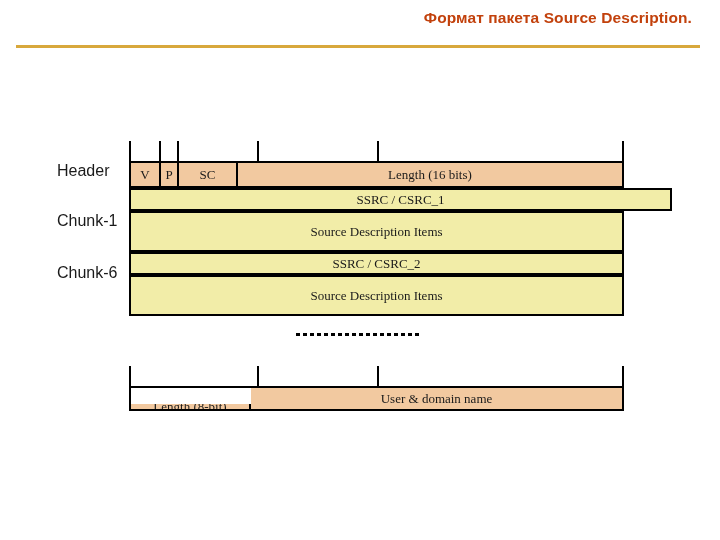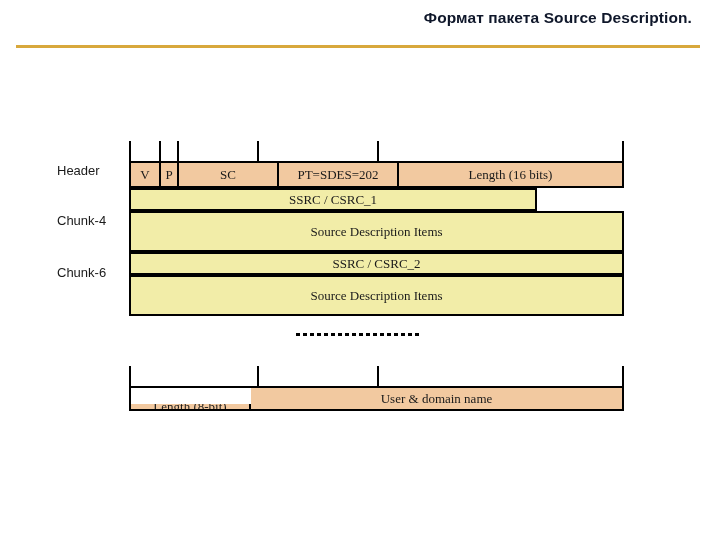--- a/index.html
+++ b/index.html
@@ -31,21 +31,21 @@
     top: 8px;
     width: 706px;
     text-align: right;
     padding-right: 14px;
     box-sizing: border-box;
   }
   .title-text {
     font-family: "Liberation Sans", sans-serif;
     font-size: 15.5px;
     font-weight: bold;
-    color: #0f172a;
+    color: #c2410c;
     letter-spacing: 0.1px;
     line-height: 20px;
     white-space: nowrap;
   }
   .title-rule {
     position: absolute;
     left: 16px;
     top: 45px;
     width: 684px;
     height: 3px;
@@ -58,21 +58,21 @@
     left: 0;
     top: 0;
     width: 720px;
     height: 540px;
   }
 
   
   .side-label {
     position: absolute;
     font-family: "Liberation Sans", sans-serif;
-    font-size: 13px;
+    font-size: 16px;
     color: #1a1a1a;
     white-space: nowrap;
     line-height: 14px;
   }
   #lbl-header { left: 57px; top: 164px; }
   #lbl-chunk1 { left: 57px; top: 214px; }
   #lbl-chunk2 { left: 57px; top: 266px; }
 
   
   .tick {
@@ -99,21 +99,21 @@
     white-space: nowrap;
     overflow: hidden;
     border-right: 2px solid #000000;
   }
   .pkt-cell:last-child { border-right: none; }
   .peach { background: #f2c9a0; }
   .yellow { background: #f2eda8; }
 
   
   #row-header  { left: 129px; top: 161px; width: 495px; height: 27px; }
-  #row-ssrc1   { left: 129px; top: 188px; width: 408px; height: 23px; }
+  #row-ssrc1   { left: 129px; top: 188px; width: 543px; height: 23px; }
   #row-sdi1    { left: 129px; top: 211px; width: 495px; height: 41px; }
   #row-ssrc2   { left: 129px; top: 252px; width: 495px; height: 23px; }
   #row-sdi2    { left: 129px; top: 275px; width: 495px; height: 41px; }
   #row-item    { left: 129px; top: 386px; width: 495px; height: 25px; }
 
   
   .dash-break {
     position: absolute;
     left: 296px;
     top: 333px;
@@ -131,35 +131,34 @@
 <div class="slide">
 
   <div class="title-bar">
     <div class="title-text">Формат пакета Source Description.</div>
   </div>
   <div class="title-rule"></div>
 
   <div class="diagram">
 
     <div class="side-label" id="lbl-header">Header</div>
-    <div class="side-label" id="lbl-chunk1">Chunk-4</div>
+    <div class="side-label" id="lbl-chunk1">Chunk-1</div>
     <div class="side-label" id="lbl-chunk2">Chunk-6</div>
 
     <div class="tick" style="left:129px; top:141px; height:22px;"></div>
     <div class="tick" style="left:159px; top:141px; height:22px;"></div>
     <div class="tick" style="left:177px; top:141px; height:22px;"></div>
     <div class="tick" style="left:257px; top:141px; height:22px;"></div>
     <div class="tick" style="left:377px; top:141px; height:22px;"></div>
     <div class="tick" style="left:622px; top:141px; height:22px;"></div>
 
     <div class="pkt-row" id="row-header">
       <div class="pkt-cell peach" style="width:30px;">V</div>
       <div class="pkt-cell peach" style="width:18px;">P</div>
-      <div class="pkt-cell peach" style="width:100px;">SC</div>
-      <div class="pkt-cell peach" style="width:120px;">PT=SDES=202</div>
+      <div class="pkt-cell peach" style="width:59px;">SC</div>
       <div class="pkt-cell peach" style="flex:1 1 auto;">Length (16 bits)</div>
     </div>
 
     <div class="pkt-row" id="row-ssrc1">
       <div class="pkt-cell yellow" style="flex:1 1 auto;">SSRC / CSRC_1</div>
     </div>
 
     <div class="pkt-row" id="row-sdi1">
       <div class="pkt-cell yellow" style="flex:1 1 auto;">Source Description Items</div>
     </div>

